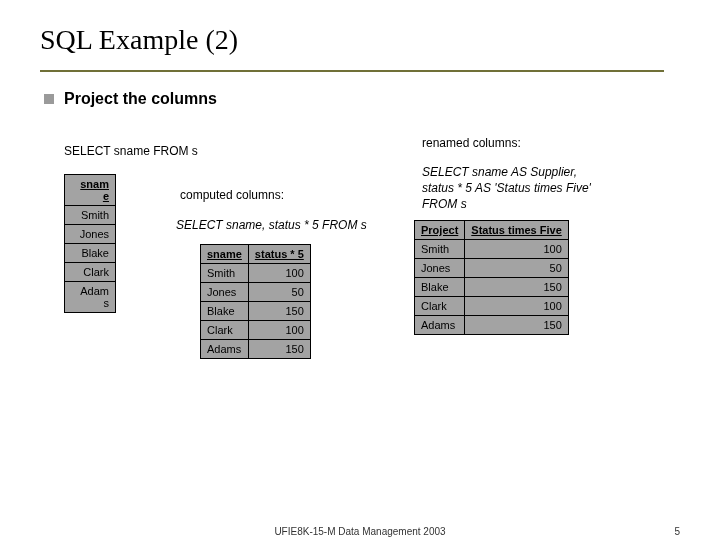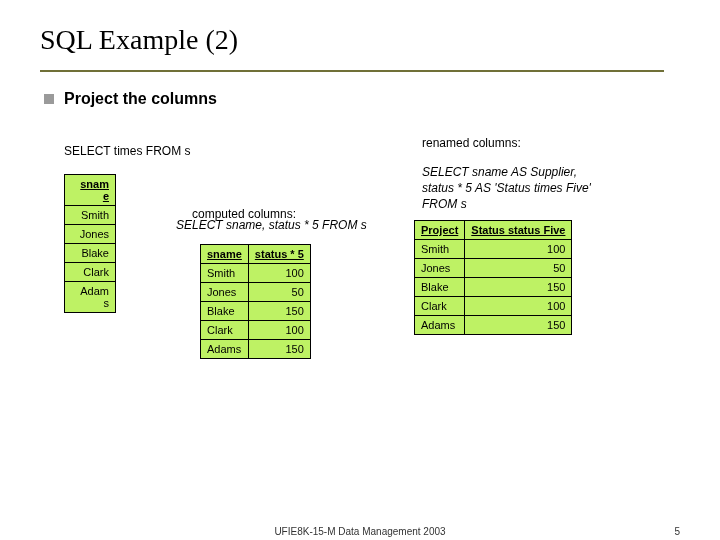--- a/index.html
+++ b/index.html
@@ -47,31 +47,31 @@
   .content {
     font-size: 12px;
     color: #000;
     position: relative;
     height: 380px;
     margin-left: 24px;
   }
   .sel1 { position: absolute; left: 0px; top: 8px; }
   .renamed-label { position: absolute; left: 358px; top: 0px; }
   .sel-renamed { position: absolute; left: 358px; top: 28px; line-height: 1.35; }
-  .computed-label { position: absolute; left: 128px; top: 52px; margin-top: 19px; }
+  .computed-label { position: absolute; left: 116px; top: 52px; }
   .sel-computed { position: absolute; left: 112px; top: 82px; font-style: italic; }
 
   .tbl {
     border-collapse: collapse;
     font-size: 11px;
   }
   .tbl th, .tbl td {
     border: 1px solid #000;
     padding: 3px 6px;
-    background: #bef264;
+    background: #a3a3a3;
   }
   .tbl th {
     font-weight: bold;
     text-decoration: underline;
     text-align: right;
   }
   .tbl .num { text-align: right; }
   .tbl .txt { text-align: left; }
 
   .tbl-snam { position: absolute; left: 0px; top: 38px; width: 52px; }
@@ -111,21 +111,21 @@
   <div class="title">SQL Example (2)</div>
   <div class="rule"></div>
 
   <div class="bullet-row">
     <div class="bullet-sq"></div>
     <div class="bullet-text">Project the columns</div>
   </div>
 
   <div class="content">
 
-    <div class="sel1">SELECT times FROM s</div>
+    <div class="sel1">SELECT sname FROM s</div>
     <div class="renamed-label">renamed columns:</div>
     <div class="sel-renamed" style="white-space:pre-line;font-style:italic;">SELECT sname AS Supplier,
 status * 5 AS 'Status times Five'
 FROM s</div>
     <div class="computed-label">computed columns:</div>
     <div class="sel-computed">SELECT sname, status * 5 FROM s</div>
 
     <table class="tbl tbl-snam">
       <tbody>
           <tr>
@@ -177,21 +177,21 @@
             <td class="txt">Adams</td>
             <td class="num">150</td>
           </tr>
     </tbody>
       </table>
 
     <table class="tbl tbl-renamed">
       <tbody>
           <tr>
         <th class="txt">Project</th>
-        <th class="num">Status status Five</th>
+        <th class="num">Status times Five</th>
       </tr>
       <tr>
             <td class="txt">Smith</td>
             <td class="num">100</td>
           </tr>
       <tr>
             <td class="txt">Jones</td>
             <td class="num">50</td>
           </tr>
       <tr>

